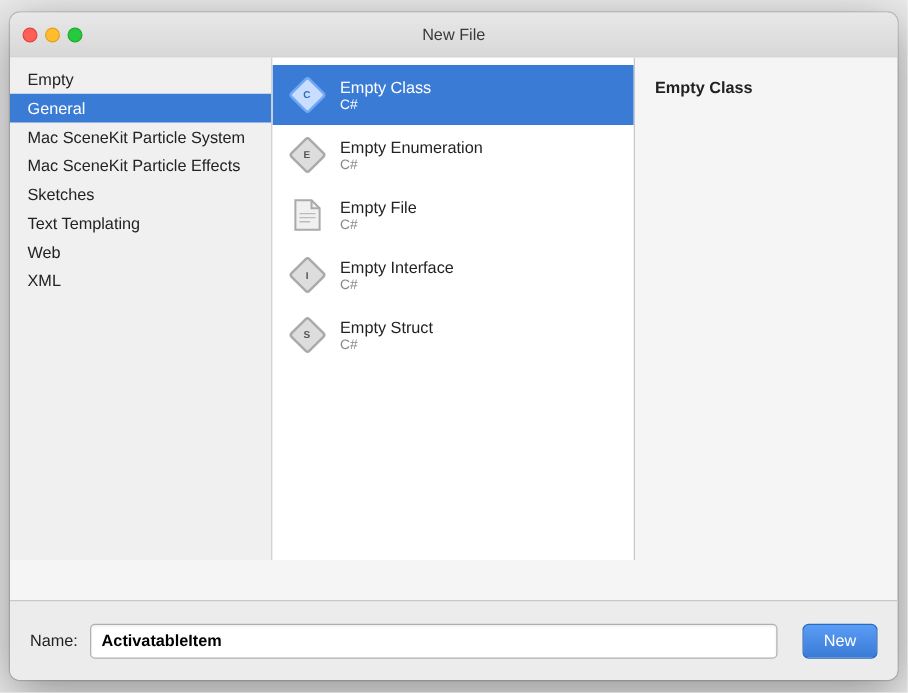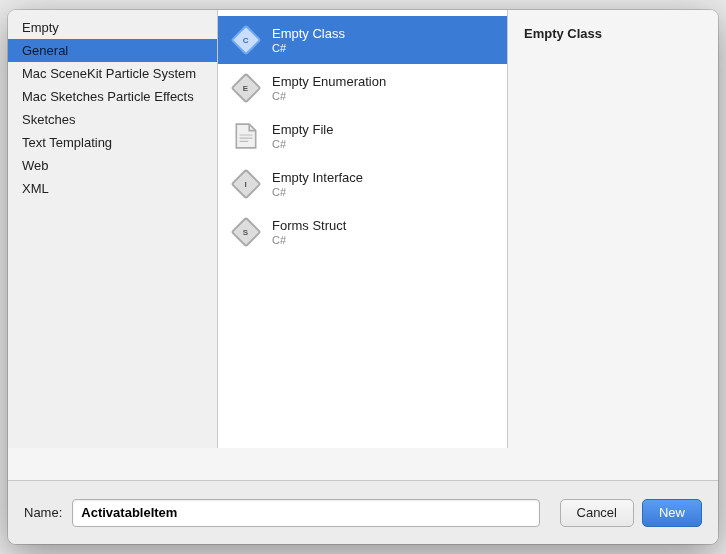--- a/index.html
+++ b/index.html
@@ -71,21 +71,21 @@
       padding: 4px 14px;
       cursor: pointer;
       color: #222;
       font-size: 13px;
       white-space: nowrap;
       overflow: hidden;
       text-overflow: ellipsis;
     }
     .sidebar-item.selected {
       background: #3a7bd5;
-      color: #0f172a;
+      color: #ffffff;
     }
     .file-list {
       width: 290px;
       background: white;
       border-right: 1px solid #c8c8c8;
       overflow-y: auto;
       flex-shrink: 0;
       padding: 6px 0;
     }
     .file-item {
@@ -180,28 +180,36 @@
       background: linear-gradient(to bottom, #5b9cf6, #3a7bd5);
       color: white;
       border-color: #2a6bbf;
     }
   </style>
 </head>
 <body>
 
 <div class="window">
 
+  <div class="titlebar">
+    <div class="traffic-lights">
+      <div class="traffic-light tl-close"></div>
+      <div class="traffic-light tl-minimize"></div>
+      <div class="traffic-light tl-maximize"></div>
+    </div>
+    <span class="titlebar-title">New File</span>
+  </div>
 
   <div class="content">
 
     <div class="sidebar">
       <div class="sidebar-item">Empty</div>
       <div class="sidebar-item selected">General</div>
       <div class="sidebar-item">Mac SceneKit Particle System</div>
-      <div class="sidebar-item">Mac Sketches Particle Effects</div>
+      <div class="sidebar-item">Mac SceneKit Particle Effects</div>
       <div class="sidebar-item">Sketches</div>
       <div class="sidebar-item">Text Templating</div>
       <div class="sidebar-item">Web</div>
       <div class="sidebar-item">XML</div>
     </div>
 
     <div class="file-list">
 
       <div class="file-item selected">
         <div class="file-icon">
@@ -265,32 +273,31 @@
 
       <div class="file-item">
         <div class="file-icon">
           <div style="width:28px;height:28px;display:flex;align-items:center;justify-content:center;">
             <div style="width:22px;height:22px;transform:rotate(45deg);border:2.5px solid #aaa;background:#ddd;border-radius:3px;display:flex;align-items:center;justify-content:center;">
               <span style="transform:rotate(-45deg);font-size:8px;font-weight:bold;color:#555;">S</span>
             </div>
           </div>
         </div>
         <div class="file-text">
-          <span class="file-name">Forms Struct</span>
+          <span class="file-name">Empty Struct</span>
           <span class="file-sub">C#</span>
         </div>
       </div>
     </div>
 
     <div class="detail-panel">
       <div class="detail-title">Empty Class</div>
     </div>
   </div>
 
   <div class="bottom-bar">
     <label class="name-label">Name:</label>
     <input class="name-input" type="text" value="ActivatableItem" style="">
     <div class="buttons">
-      <button class="btn">Cancel</button>
       <button class="btn btn-primary">New</button>
     </div>
   </div>
 </div>
 
 </body></html>

